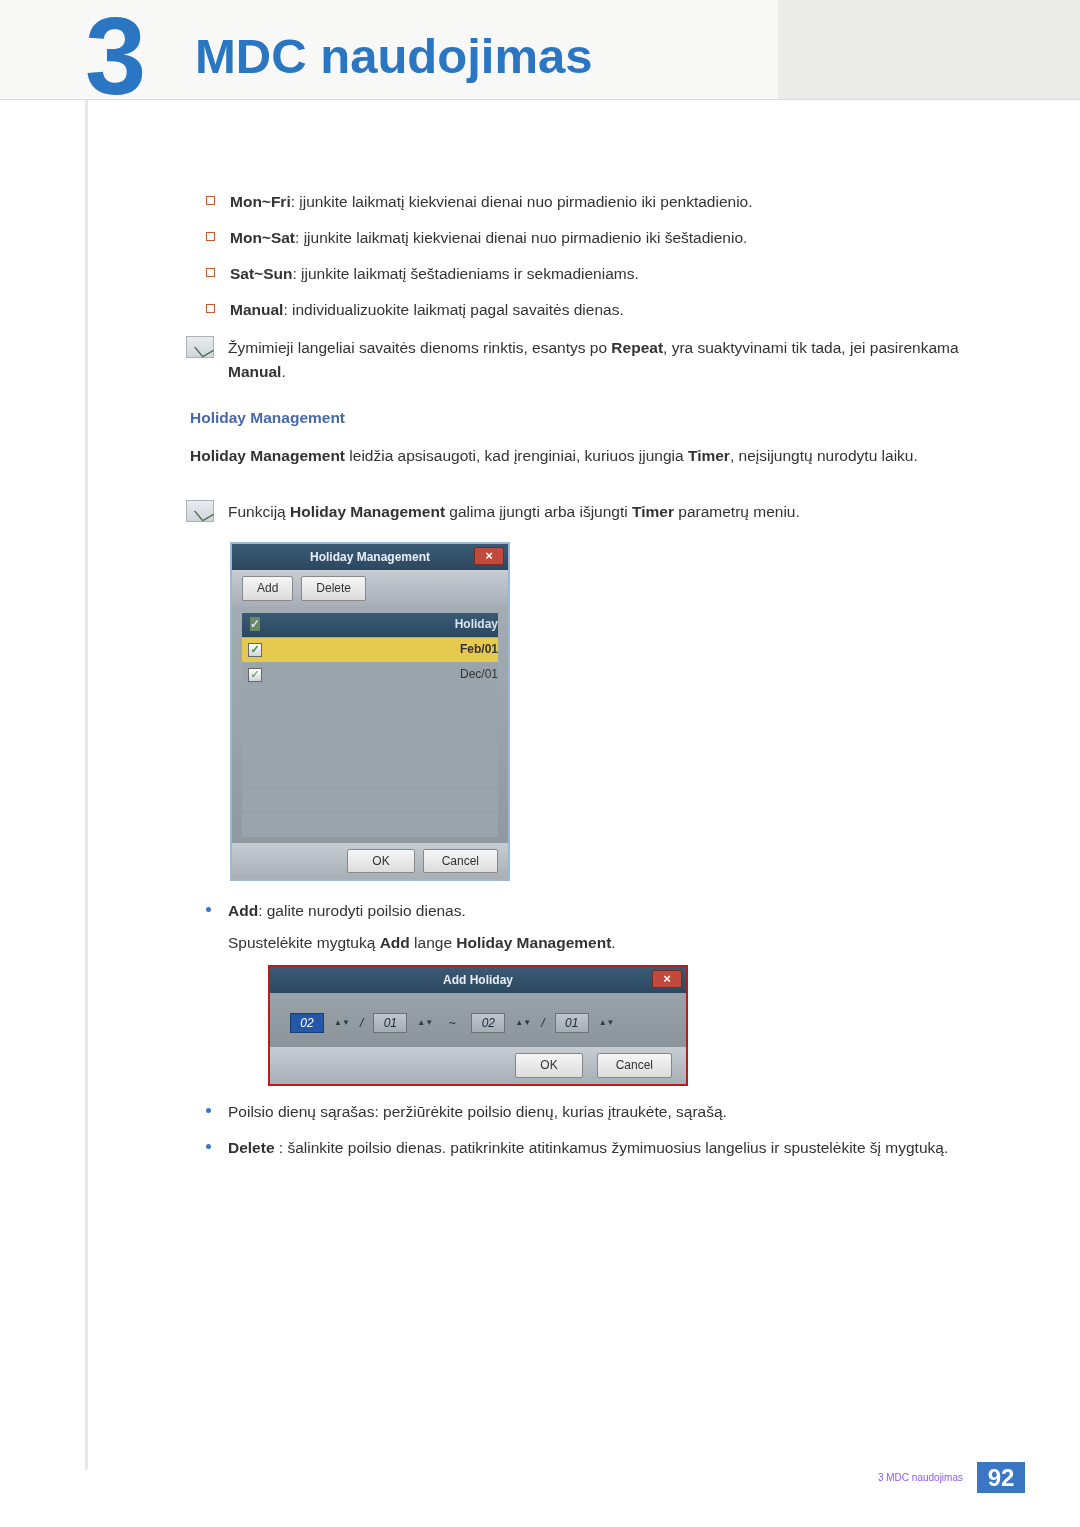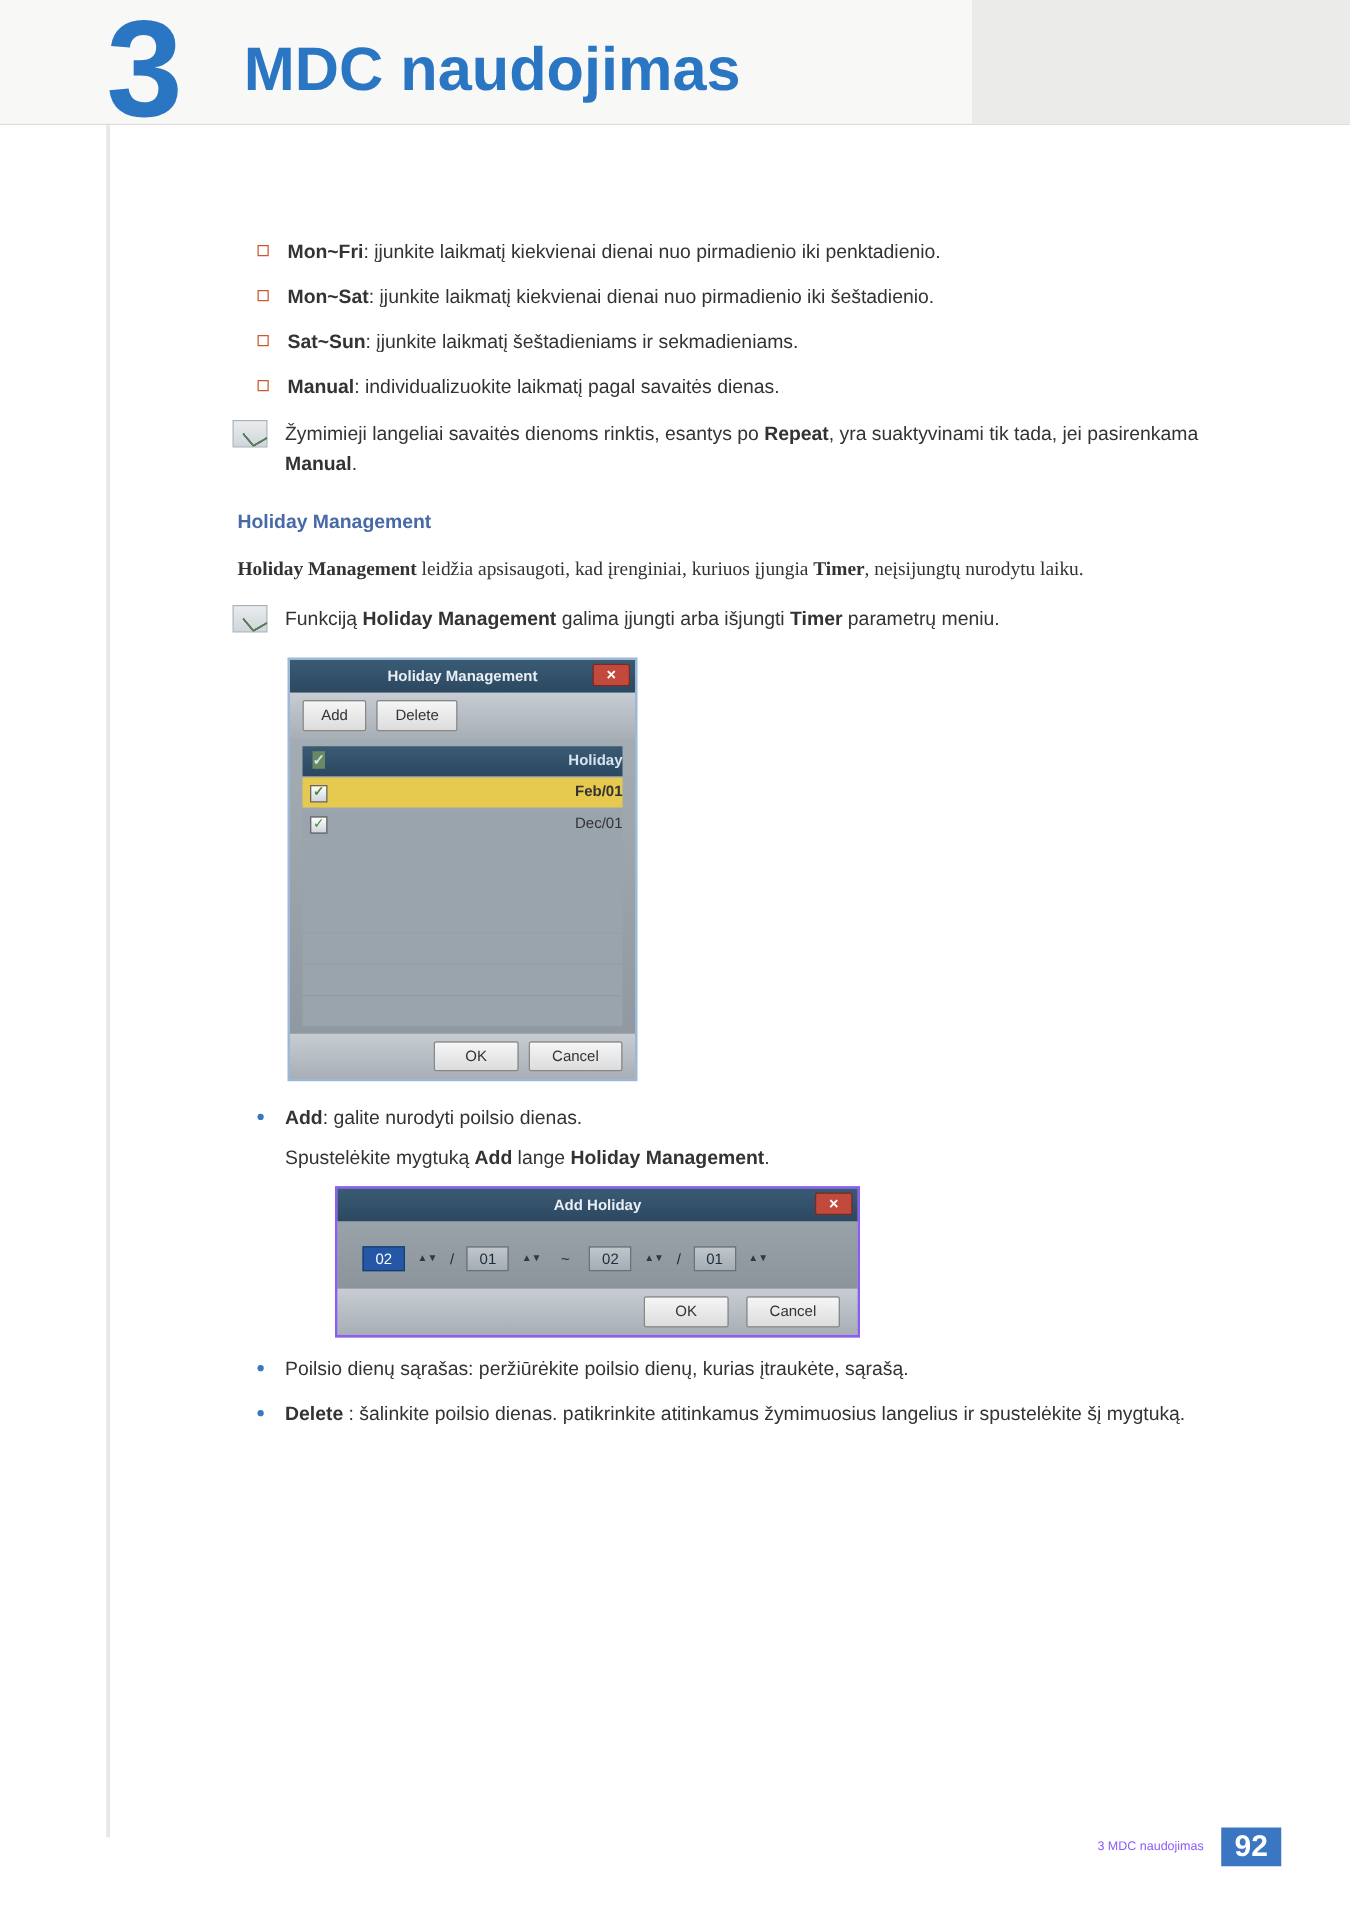--- a/index.html
+++ b/index.html
@@ -97,21 +97,21 @@
     transform: rotate(-30deg) skewX(10deg);
     border-radius: 2px;
   }
   .note-text { flex: 1; }
   .section-heading {
     color: #4769a8;
     font-weight: bold;
     margin: 22px 0 14px 0;
     font-size: 15.5px;
   }
-  .para { margin-bottom: 16px; font-family: Liberation Serif, serif; }
+  .para { margin-bottom: 32px; }
 
   
   .hm-dialog {
     width: 280px;
     margin: 6px 0 18px 40px;
     border: 2px solid #9cb8d4;
     background: linear-gradient(#a9b1b8,#8d969e);
     font-size: 13px;
     color: #fff;
   }
@@ -215,21 +215,21 @@
     height: 5px;
     background: #3a76c2;
     border-radius: 50%;
   }
   .subpara { margin-top: 8px; }
 
   
   .ah-dialog {
     width: 420px;
     margin: 10px 0 14px 40px;
-    border: 2px solid #8b5cf6;
+    border: 2px solid #b91c1c;
     background: #aab1b8;
     font-size: 12px;
     color: #333;
   }
   .ah-titlebar {
     background: linear-gradient(#3a5a74,#2c4861);
     height: 26px;
     line-height: 26px;
     text-align: center;
     color: #e8eef4;
@@ -237,20 +237,21 @@
     position: relative;
     font-size: 12px;
   }
   .ah-body {
     padding: 20px 20px 14px 20px;
     display: flex;
     align-items: center;
     gap: 10px;
     background: linear-gradient(#9aa2aa,#8b939b);
     color: #1b2a38;
+    font-style: italic;
   }
   .ah-field {
     width: 34px;
     height: 20px;
     background: linear-gradient(#bfc6cc,#a5adb4);
     border: 1px solid #6a7278;
     text-align: center;
     line-height: 18px;
   }
   .ah-field.active {

